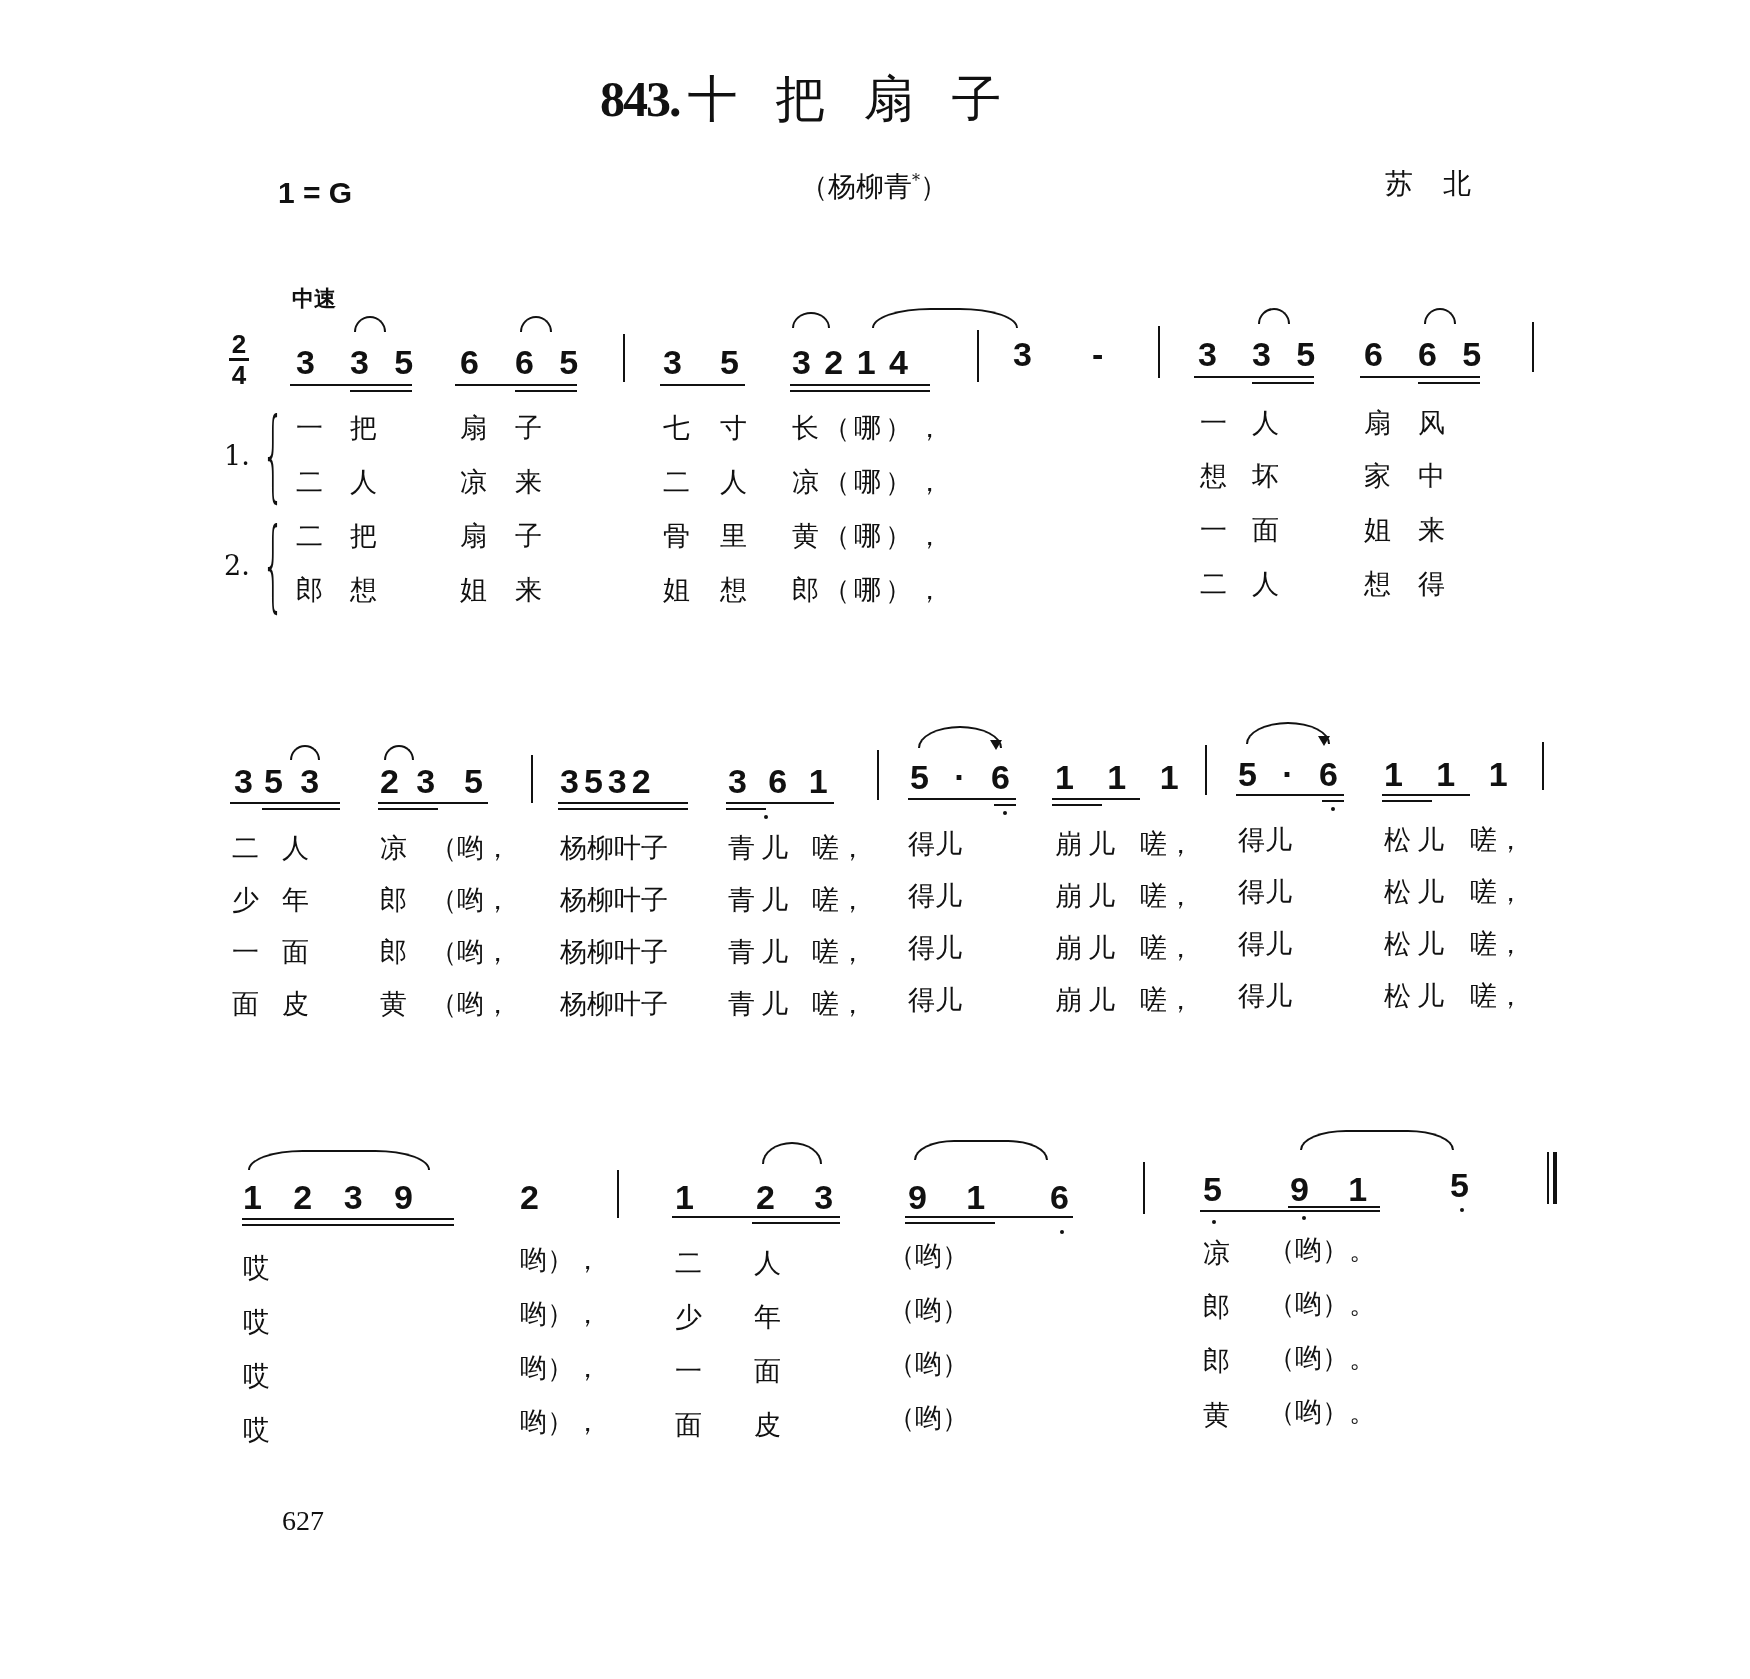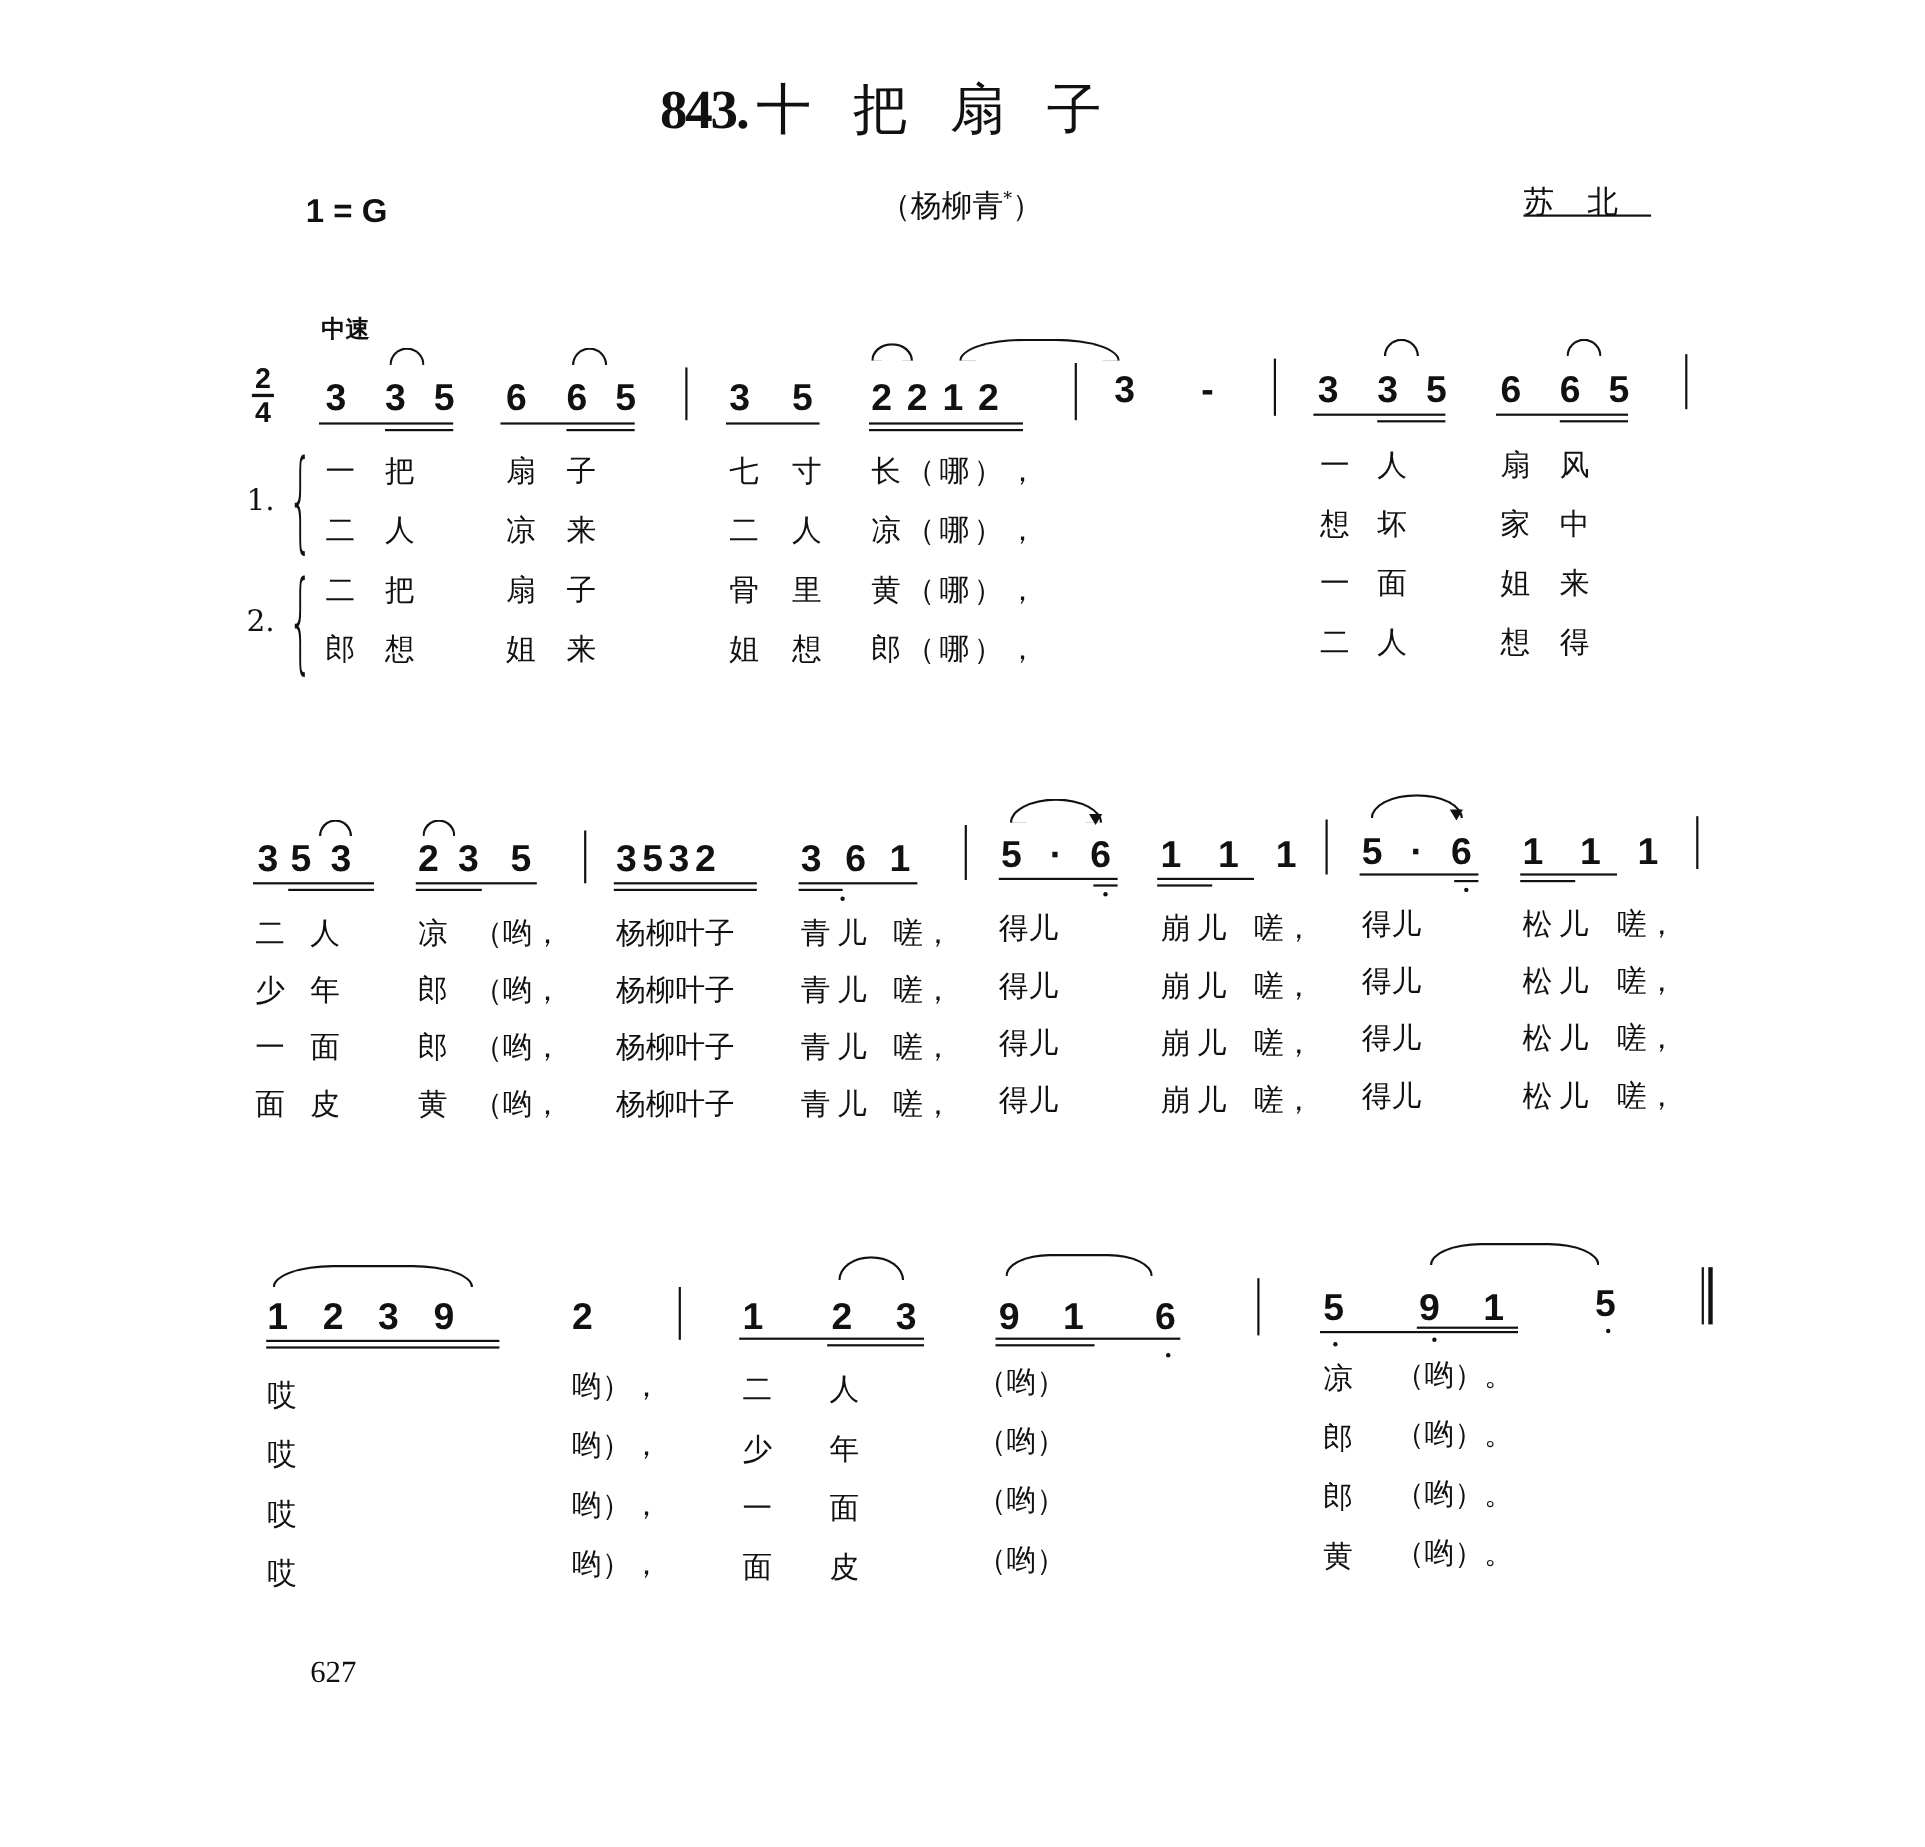--- a/index.html
+++ b/index.html
@@ -4,21 +4,21 @@
 <style>
   html, body { margin: 0; padding: 0; background: #ffffff; }
   body { width: 1750px; height: 1679px; position: relative; overflow: hidden; color: #111; font-family: "DejaVu Serif", serif; }
   .abs { position: absolute; white-space: nowrap; }
   .title { left: 600px; top: 66px; font-size: 50px; font-weight: bold; letter-spacing: 2px; font-family: "Liberation Serif", "DejaVu Serif", serif; }
   .title .num { letter-spacing: -2px; }
   .title .cn { font-weight: normal; letter-spacing: 38px; margin-left: 8px; }
   .key { left: 278px; top: 176px; font-size: 30px; font-weight: bold; font-family: "Liberation Sans", "DejaVu Sans", sans-serif; }
   .subtitle { left: 800px; top: 168px; font-size: 28px; font-family: "DejaVu Serif", serif; }
   .subtitle sup { font-size: 16px; }
-  .region { left: 1385px; top: 165px; font-size: 28px; letter-spacing: 30px; text-decoration: underline; }
+  .region { left: 1385px; top: 165px; font-size: 28px; letter-spacing: 30px; }
   .tempo { left: 292px; top: 284px; font-size: 22px; font-weight: bold; }
   .timesig { left: 228px; top: 330px; font-size: 26px; font-weight: bold; font-family: "Liberation Sans", sans-serif; text-align: center; line-height: 28px; width: 22px; }
   .timesig .bar { border-top: 3px solid #111; margin: 0 1px; }
   .note { font-family: "Liberation Sans", "DejaVu Sans", sans-serif; font-weight: bold; font-size: 34px; }
   .beam { position: absolute; height: 0; border-top: 2px solid #111; }
   .barline { position: absolute; width: 0; border-left: 2px solid #111; }
   .slur { position: absolute; border: 2px solid #111; border-bottom: none; border-radius: 50% 50% 0 0 / 100% 100% 0 0; }
   .lyric { font-size: 27px; font-family: "DejaVu Serif", serif; }
   .verse-no { font-size: 27px; font-family: "DejaVu Serif", serif; }
   .brace { font-size: 100px; font-weight: 100; transform: scaleX(0.35); transform-origin: left top; line-height: 100px; font-family: "DejaVu Sans", sans-serif; }
@@ -54,21 +54,21 @@
   <div class="beam" style="left:290px;top:384px;width:122px"></div>
   <div class="beam" style="left:350px;top:390px;width:62px"></div>
   <div class="beam" style="left:455px;top:384px;width:122px"></div>
   <div class="beam" style="left:515px;top:390px;width:62px"></div>
   <div class="slur" style="left:354px;top:316px;width:28px;height:14px"></div>
   <div class="slur" style="left:520px;top:316px;width:28px;height:14px"></div>
   <div class="barline" style="left:623px;top:334px;height:48px"></div>
 
   <span class="abs note" style="left:663px;top:343px">3</span>
   <span class="abs note" style="left:720px;top:343px">5</span>
-  <span class="abs note" style="left:792px;top:343px;letter-spacing:2px">2 2 1 2</span>
+  <span class="abs note" style="left:792px;top:343px;letter-spacing:2px">3 2 1 4</span>
   <div class="beam" style="left:660px;top:384px;width:85px"></div>
   <div class="beam" style="left:790px;top:384px;width:140px"></div>
   <div class="beam" style="left:790px;top:390px;width:140px"></div>
   <div class="slur" style="left:792px;top:312px;width:34px;height:14px"></div>
   <div class="slur" style="left:872px;top:308px;width:142px;height:18px;border-radius:40% 40% 0 0 / 100% 100% 0 0"></div>
   <div class="barline" style="left:977px;top:330px;height:52px"></div>
 
   <span class="abs note" style="left:1013px;top:335px">3</span>
   <span class="abs note" style="left:1092px;top:335px">-</span>
   <div class="barline" style="left:1158px;top:326px;height:52px"></div>

